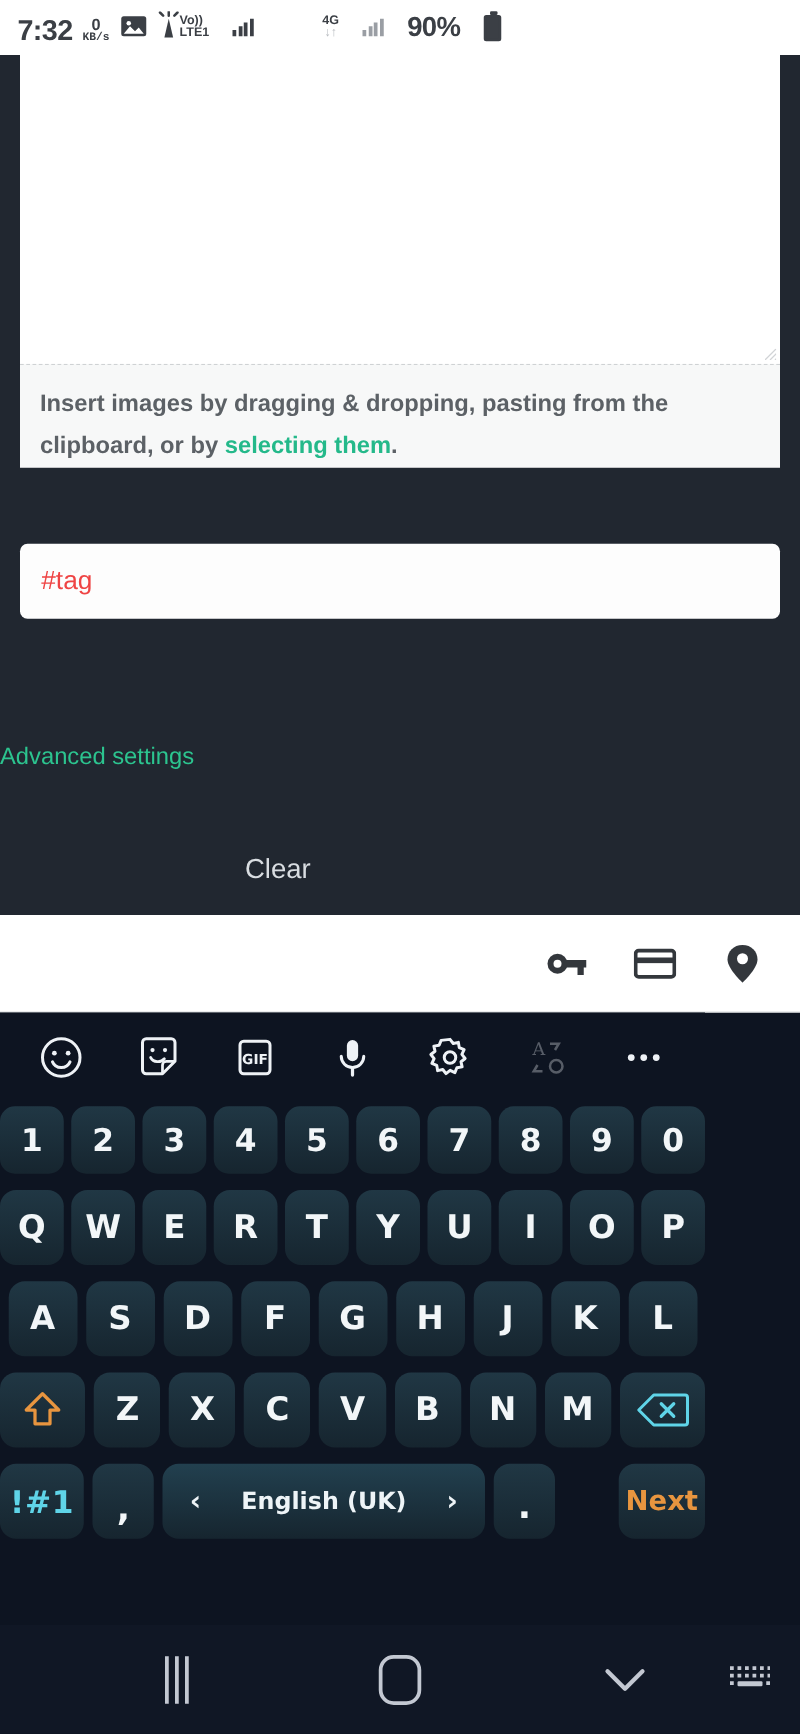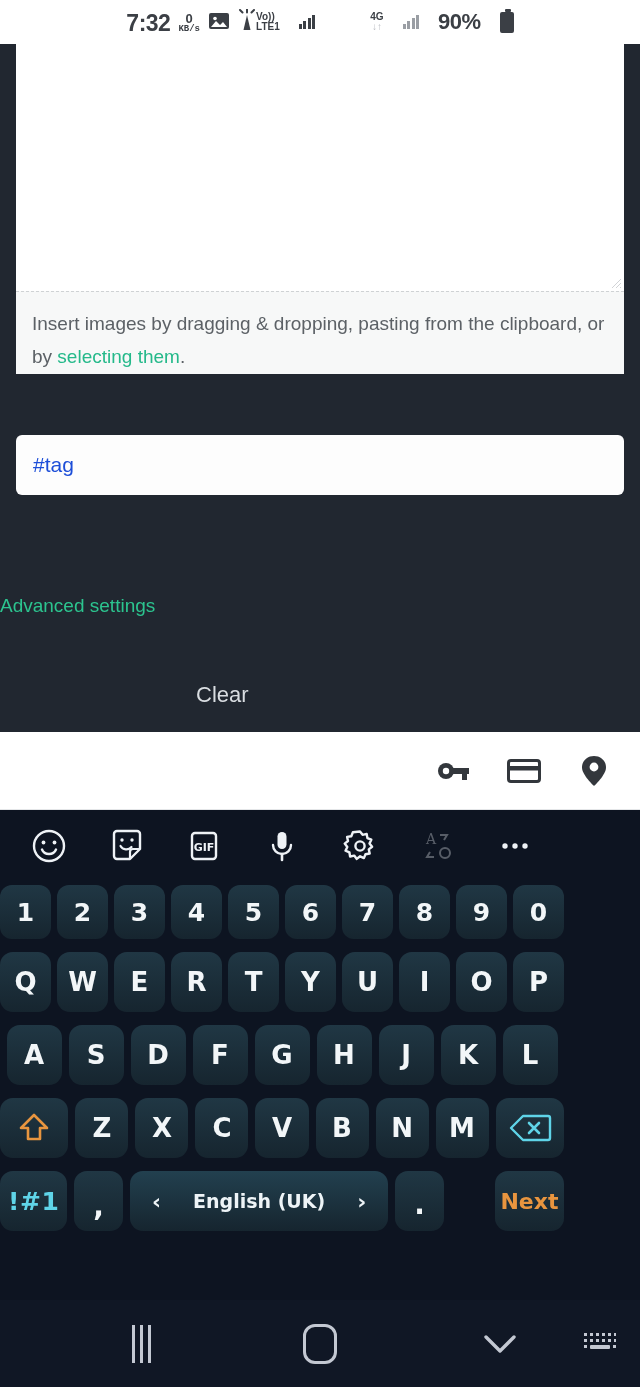--- a/index.html
+++ b/index.html
@@ -8,21 +8,21 @@
     background: #0d1421;
     font-family: "Liberation Sans", sans-serif;
     overflow: hidden;
   }
   #screen { position: relative; width: 640px; height: 1387px; }
 
   
   .statusbar {
     position: absolute; top: 0; left: 0; width: 640px; height: 44px;
     background: #ffffff; color: #3b3f45;
-    display: flex; align-items: center; justify-content: center;
+    display: flex; align-items: center; justify-content: flex-start;
     padding: 0 14px;
   }
   .sb-left { display: flex; align-items: flex-end; gap: 8px; }
   .sb-time { font-size: 23px; font-weight: 700; letter-spacing: -.5px; line-height: 1; }
   .sb-net { display: flex; flex-direction: column; align-items: center; line-height: 1; margin-bottom: 1px;}
   .sb-net .n { font-size: 13px; font-weight: 600; }
   .sb-net .u { font-size: 9px; font-weight: 700; font-family: Liberation Mono, monospace; }
   .sb-ic { display: block; }
   .sb-right { display: flex; align-items: center; gap: 19px; }
   .volte { display: flex; flex-direction: column; line-height: 1.05; font-size: 10px; font-weight: 700; }
@@ -45,29 +45,29 @@
   .editor-wrap {
     position: absolute; top: 0; left: 16px; width: 608px; height: 330px;
     background: #ffffff;
   }
   .editor-area { height: 247px; background: #fff; position: relative; }
   .resize-grip { position:absolute; right:3px; bottom:3px; width:9px; height:9px; opacity:.45;}
   .drop-note {
     border-top: 1px dashed #cfd2d4;
     background: #f7f8f8; height: 83px;
     padding: 15px 16px 0 16px;
-    color: #5c6166; font-size: 19px; line-height: 1.75;
+    color: #5c6166; font-size: 19px; line-height: 1.75; font-weight: bold;
   }
   .drop-note a { color: #24b98a; text-decoration: none; }
 
   .tag-field {
     position: absolute; top: 391px; left: 16px; width: 608px; height: 60px;
     background: #fdfdfd; border-radius: 6px;
     display: flex; align-items: center; padding: 0 17px;
-    font-size: 21px; color: #1d4ed8;
+    font-size: 21px; color: #ef4444;
   }
 
   .rewards {
     position: absolute; top: 514px; left: 16px;
     color: #e9ecef; font-size: 19px;
   }
   .adv {
     position: absolute; top: 551px; left: 0;
     color: #2cc48f; font-size: 19px;
   }

